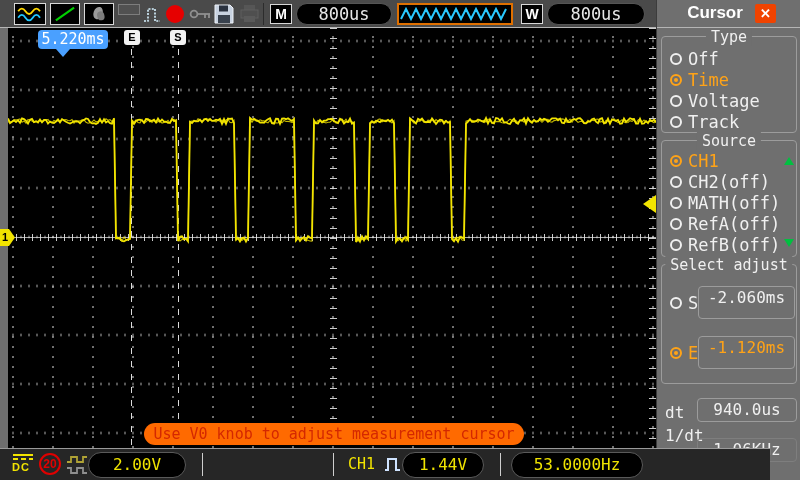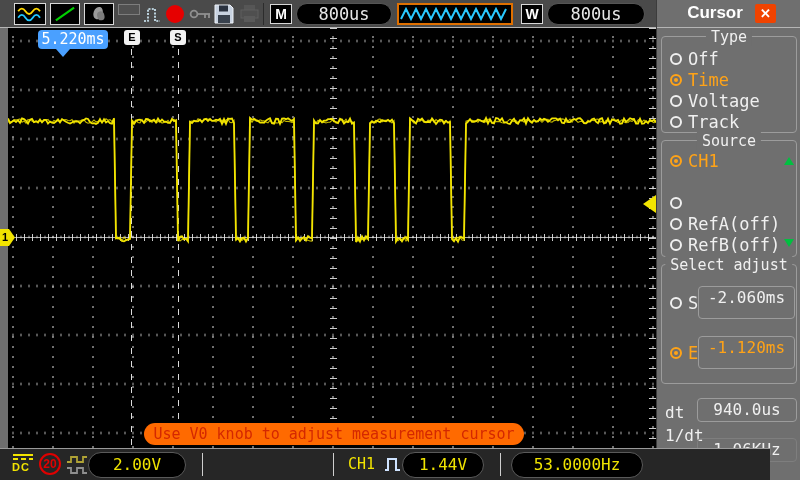--- a/index.html
+++ b/index.html
@@ -191,22 +191,27 @@
         <span class="mlbl">Track</span>
       </div>
     </div>
 
     <div class="secbox" style="top:140px;height:117px;">
       <div class="mtitle">Source</div>
       <div class="mrow sel" style="top:10px;">
         <span class="radio"></span>
         <span class="mlbl">CH1</span>
       </div>
+      <div class="mrow" style="top:31px;">
+        <span class="radio"></span>
+        <span class="mlbl">CH2(off)</span>
+      </div>
       <div class="mrow" style="top:52px;">
         <span class="radio"></span>
+        <span class="mlbl">MATH(off)</span>
       </div>
       <div class="mrow" style="top:73px;">
         <span class="radio"></span>
         <span class="mlbl">RefA(off)</span>
       </div>
       <div class="mrow" style="top:94px;">
         <span class="radio"></span>
         <span class="mlbl">RefB(off)</span>
       </div>
       <div class="arrow up" style="top:16px;"></div>

